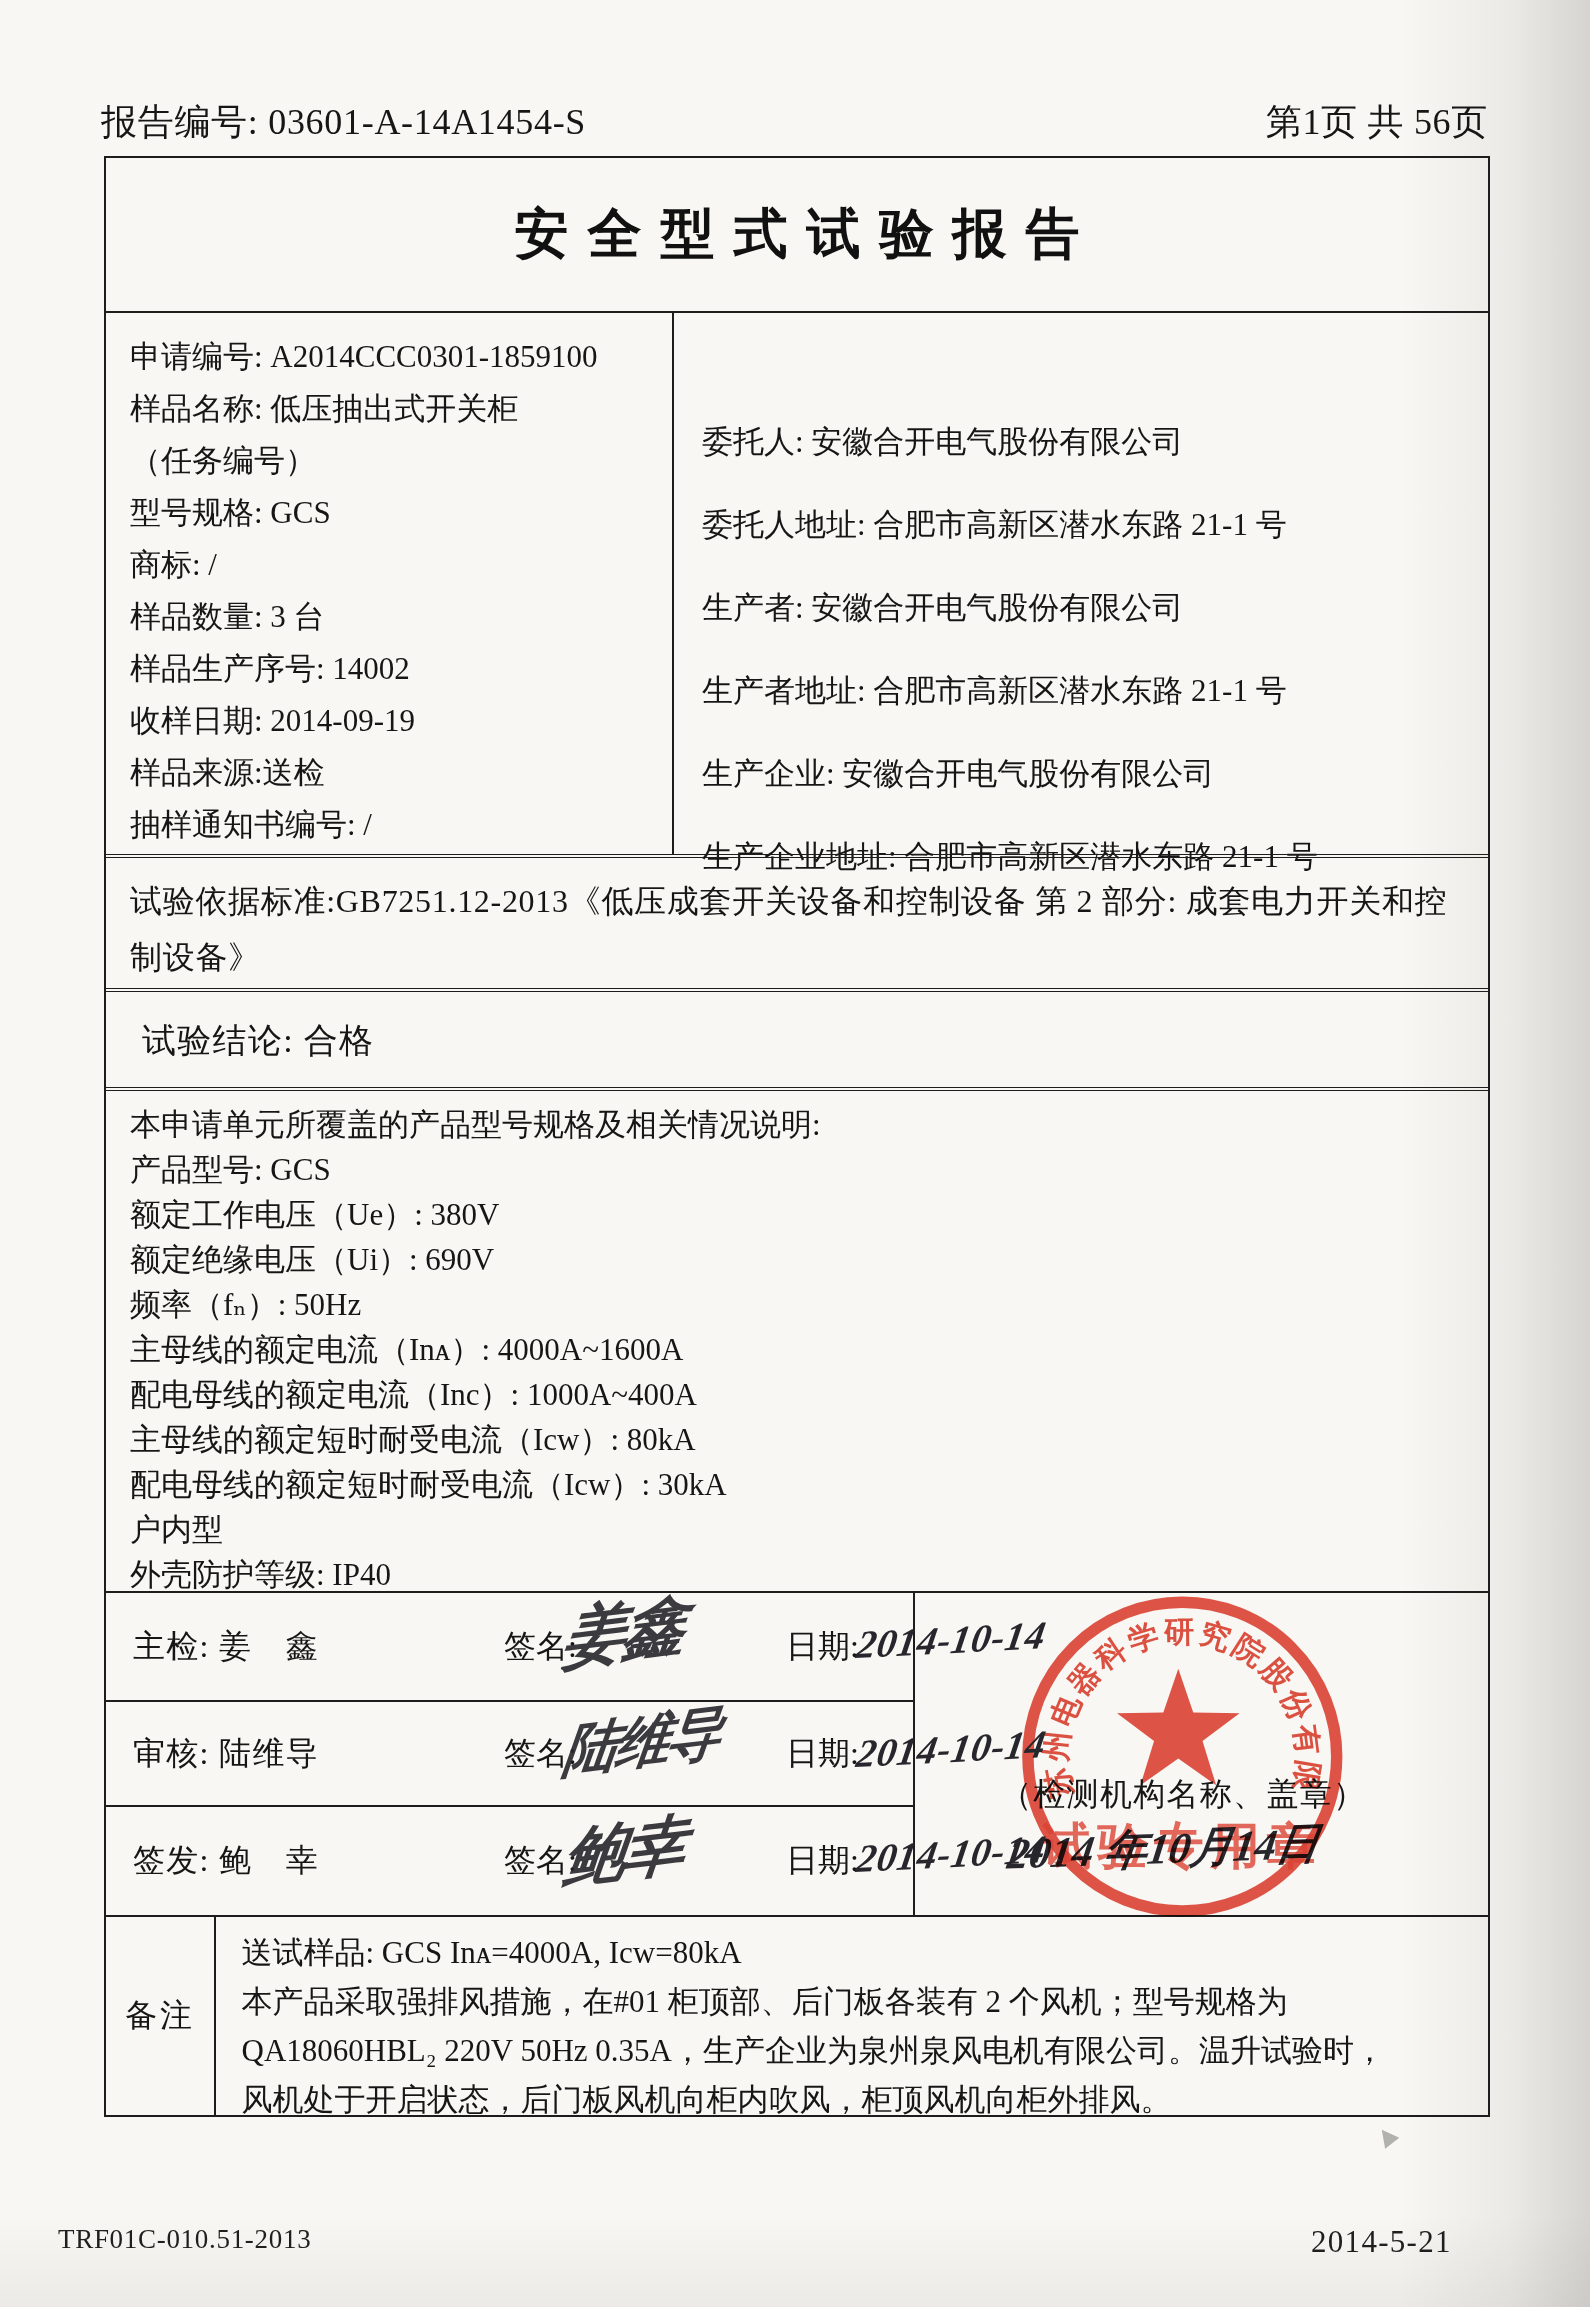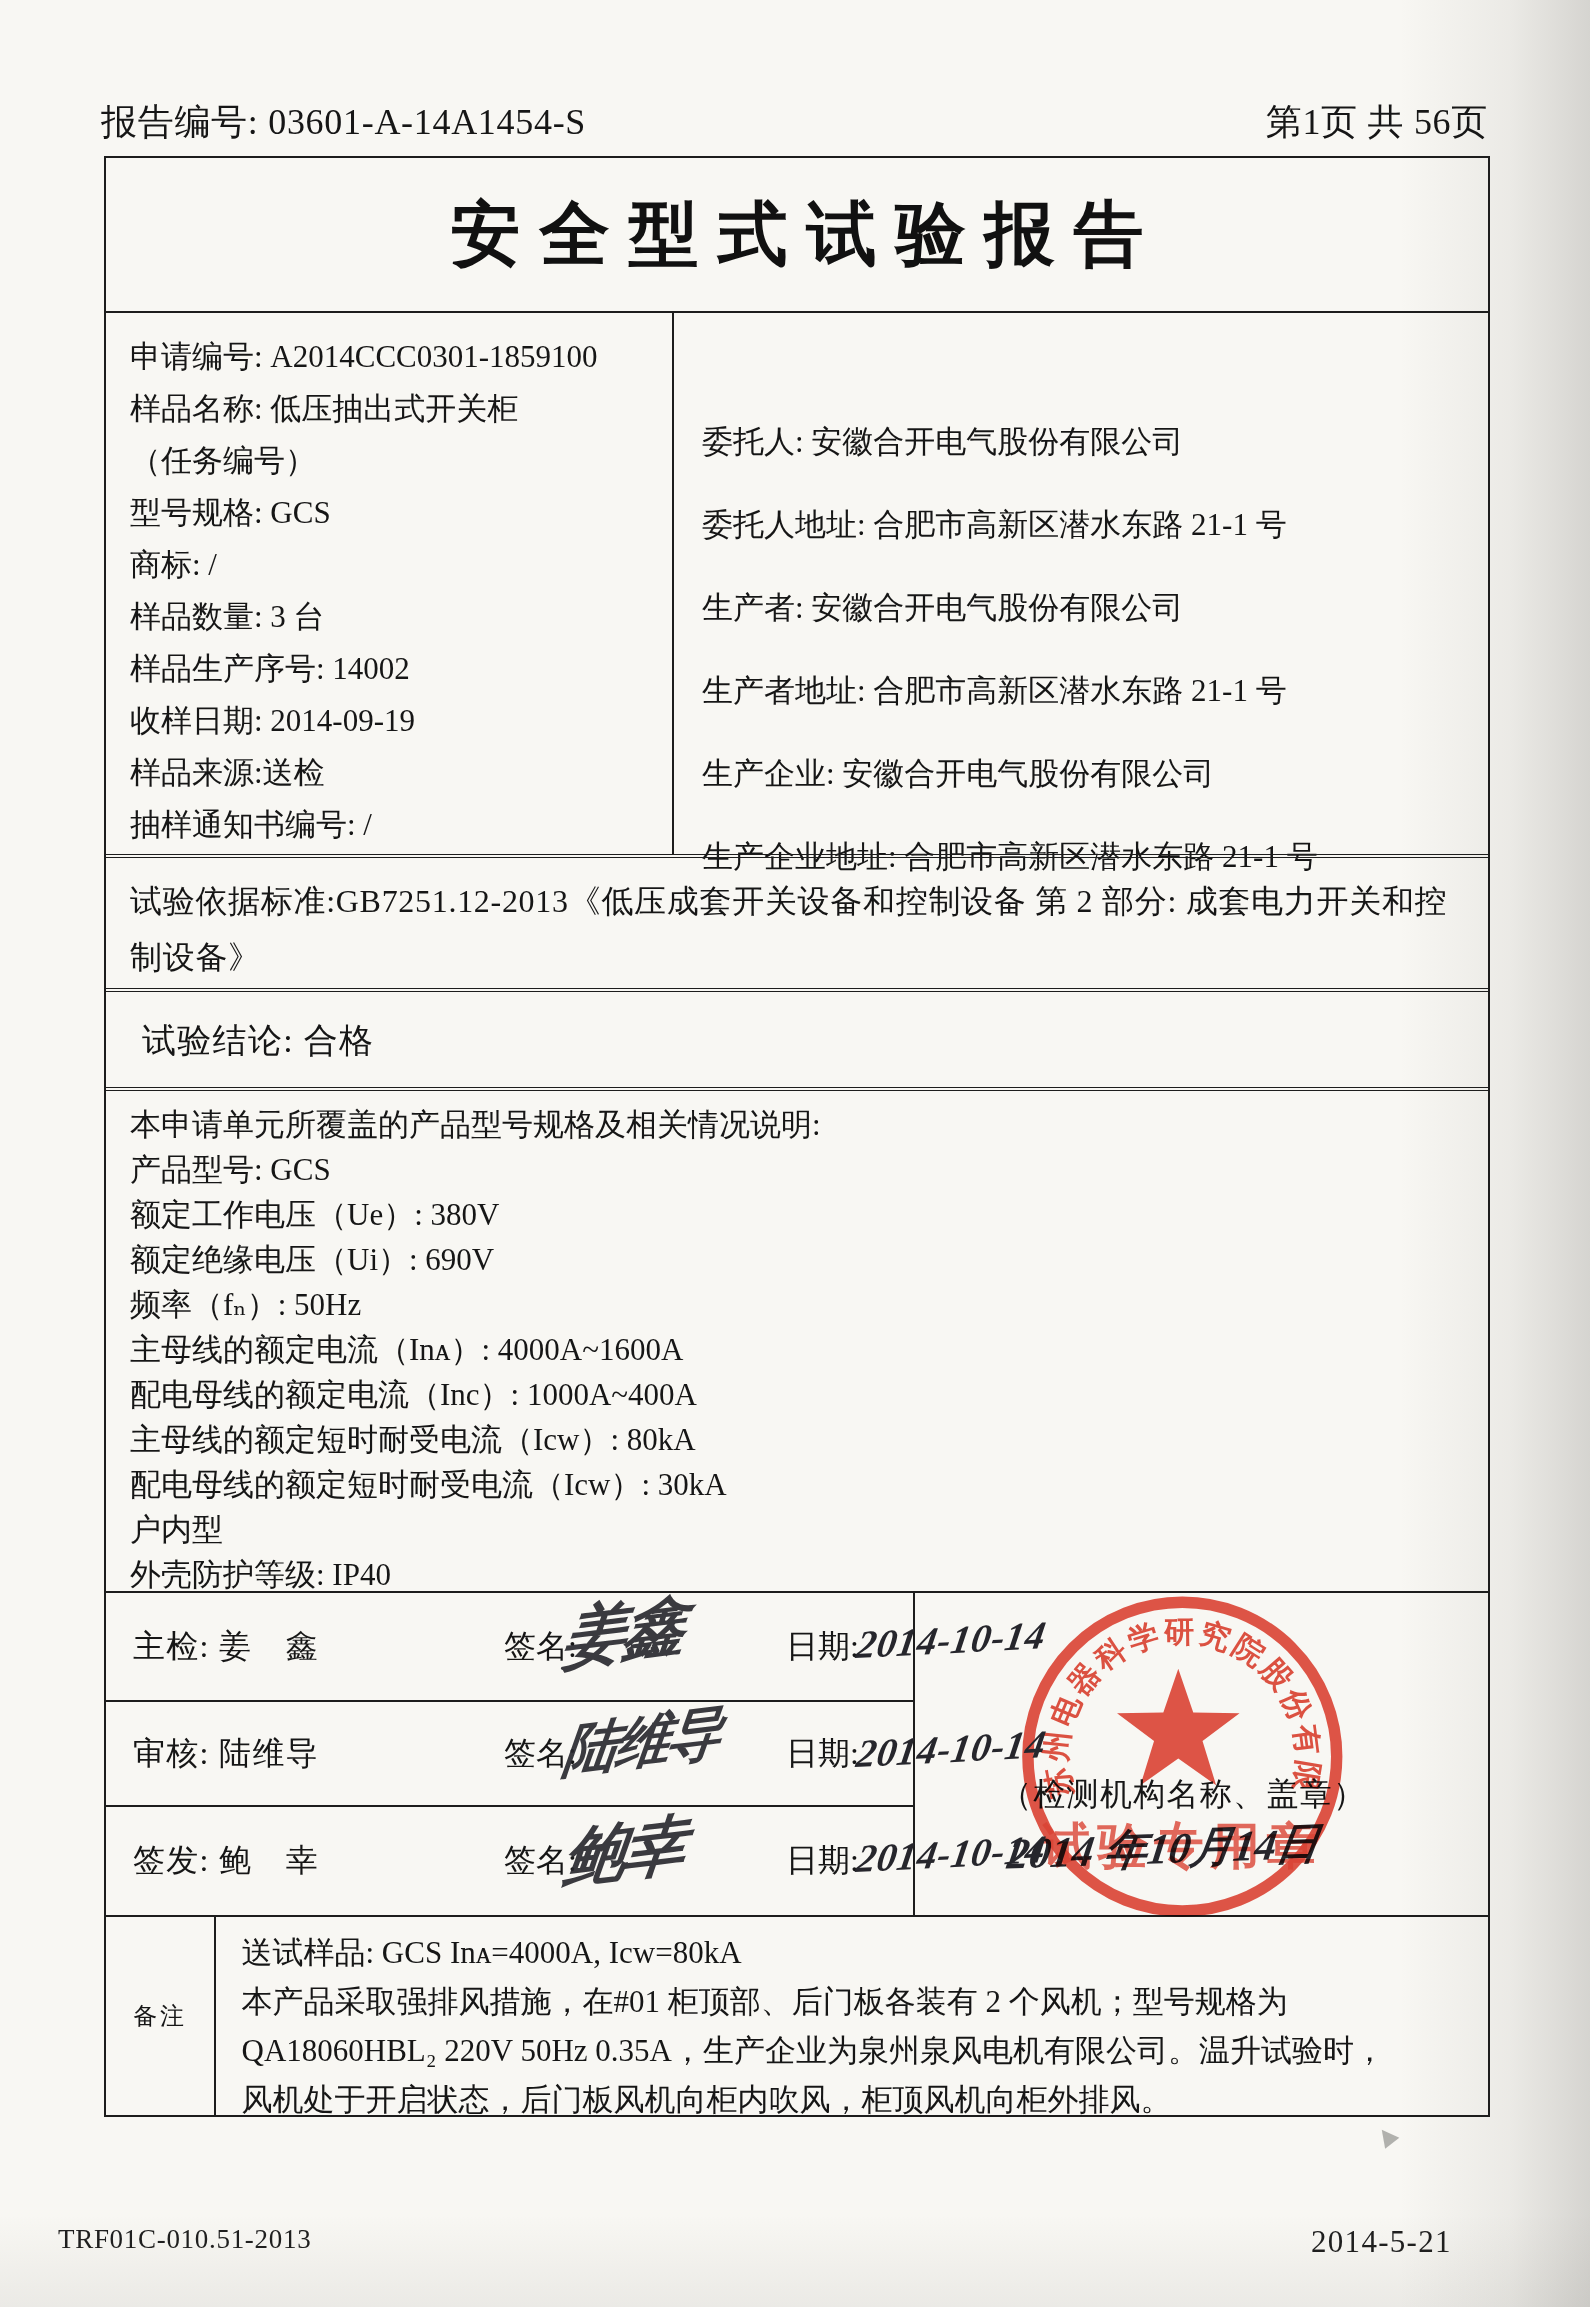--- a/index.html
+++ b/index.html
@@ -21,21 +21,21 @@
 
   
   .doc-table{
     position:absolute;left:104px;top:156px;width:1382px;
     border:2.7px solid #1d1d1d;background:transparent;
   }
   .row{position:relative;box-sizing:border-box;}
 
   .row-title{
     height:153px;display:flex;align-items:center;justify-content:center;
-    font-size:70px;font-weight:700;letter-spacing:19px;text-indent:19px;
+    font-size:54px;font-weight:700;letter-spacing:19px;text-indent:19px;
     color:#111;
   }
 
   .row-info{height:543px;display:flex;border-top:2.7px solid #1d1d1d;}
   .info-left{
     width:568px;box-sizing:border-box;border-right:2px solid #1d1d1d;
     padding:17.5px 0 0 24px;font-size:31px;line-height:52px;white-space:nowrap;
   }
   .info-right{flex:1;box-sizing:border-box;padding:87px 0 0 28px;font-size:31px;line-height:83px;white-space:nowrap;}
 
@@ -78,21 +78,21 @@
   .stamp-caption{position:absolute;left:85px;top:180px;font-size:32px;letter-spacing:1.3px;white-space:nowrap;z-index:1;}
   .stamp-date{position:absolute;left:93px;top:227px;font-size:43px;z-index:1;
     transform:rotate(-2deg) skewX(-10deg);white-space:nowrap;}
   .stamp-svg{position:absolute;left:67px;top:-19px;width:406px;height:392px;z-index:2;
     mix-blend-mode:multiply;opacity:.95;pointer-events:none;}
 
   
   .row-remark{height:200px;display:flex;border-top:2px solid #1d1d1d;}
   .remark-label{
     width:110px;box-sizing:border-box;border-right:2px solid #1d1d1d;
-    display:flex;align-items:center;justify-content:center;font-size:24px;letter-spacing:2.7px;
+    display:flex;align-items:center;justify-content:center;font-size:32px;letter-spacing:2.7px;
   }
   .remark-body{flex:1;box-sizing:border-box;padding:10.7px 13.4px 0 25.5px;font-size:31px;line-height:49px;}
   .remark-body .rline{white-space:nowrap;}
 
   
   .ftr{position:absolute;font-size:27px;white-space:nowrap;color:#1f1f1f;}
   .ftr-left{left:58px;top:2224px;letter-spacing:0.7px;}
   .ftr-right{left:1311px;top:2224px;font-size:31px;letter-spacing:1.3px;}
 
   

